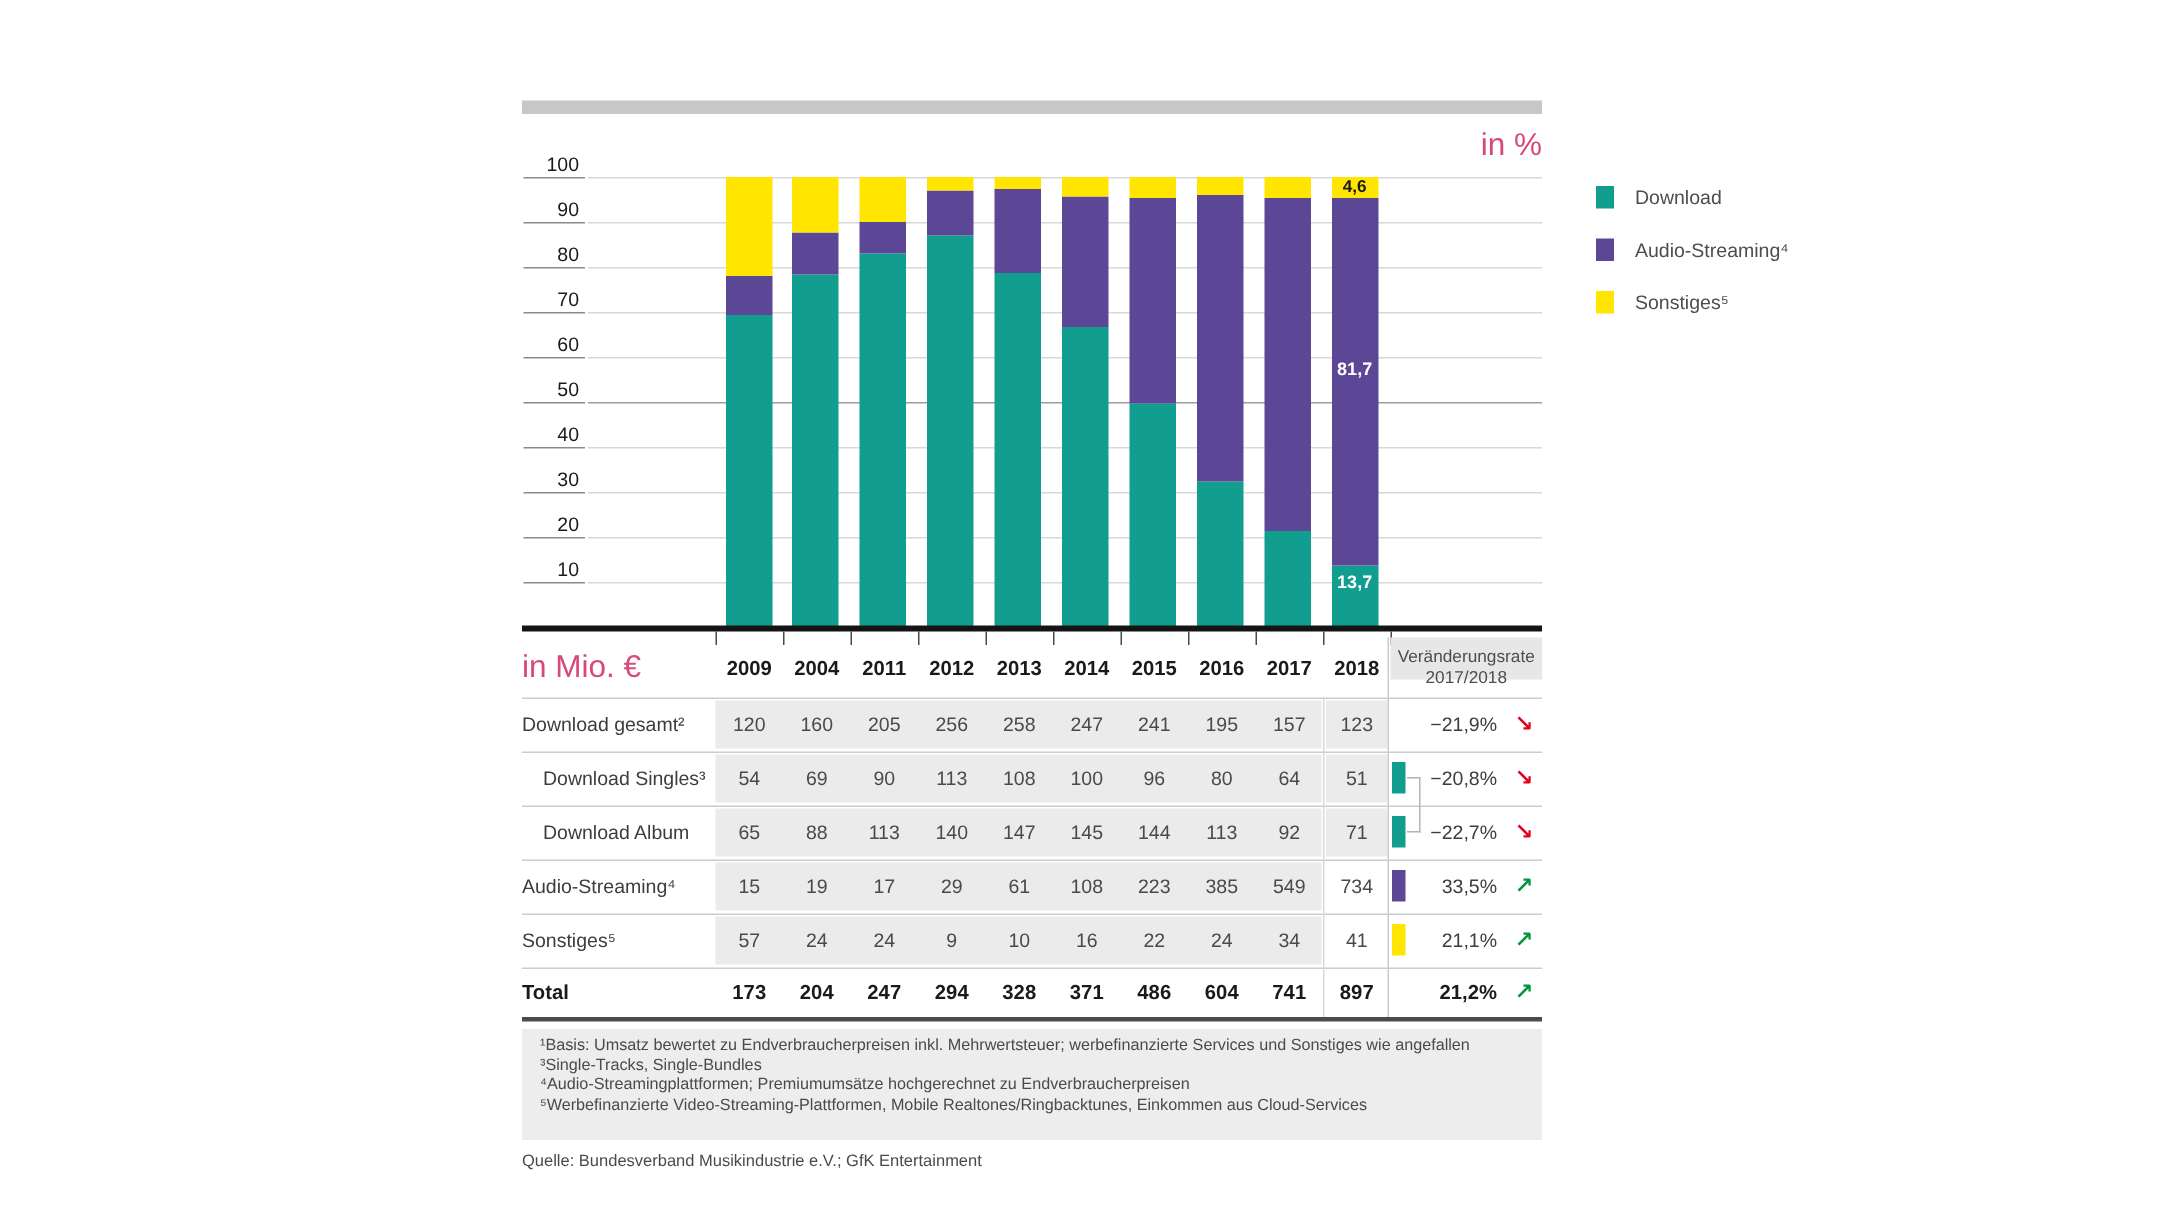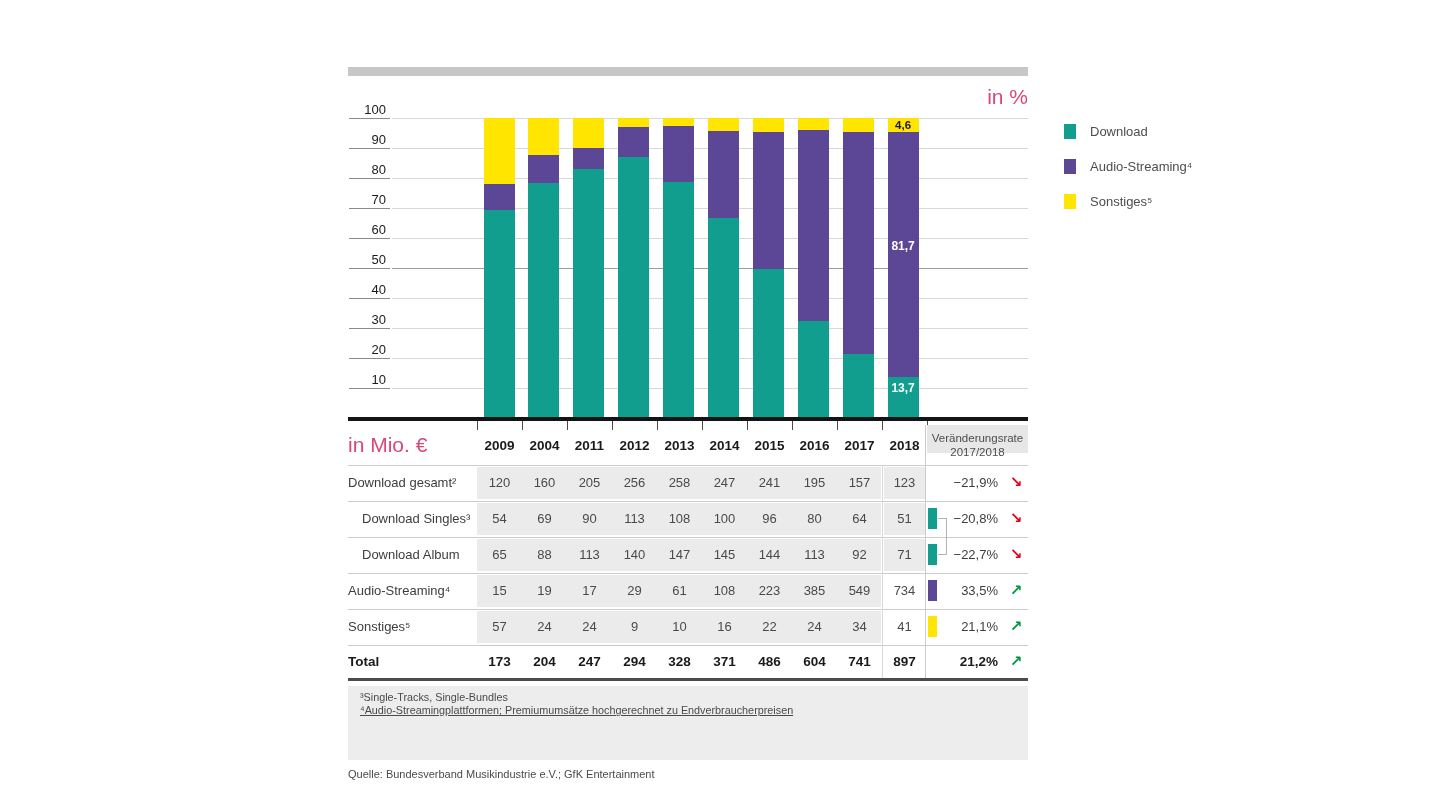--- a/index.html
+++ b/index.html
@@ -232,17 +232,19 @@
       <div style="position: absolute; left: 658px; top: 227px; width: 20px; text-align: center; font: bold 15px &quot;DejaVu Sans&quot;, sans-serif; color: rgb(0, 150, 63);">↗</div>
       <div style="position: absolute; left: 598px; top: 93px; width: 1px; height: 37px; background: rgb(180, 180, 180);"></div>
       <div style="position: absolute; left: 590px; top: 93px; width: 9px; height: 1px; background: rgb(180, 180, 180);"></div>
       <div style="position: absolute; left: 590px; top: 129px; width: 9px; height: 1px; background: rgb(180, 180, 180);"></div>
       <div style="position: absolute; left: 534px; top: 40px; width: 1px; height: 213px; background: rgb(217, 217, 217);"></div>
       <div style="position: absolute; left: 577px; top: 0px; width: 1px; height: 253px; background: rgb(204, 204, 204);"></div>
       <div style="position: absolute; left: 0px; top: 253px; width: 680px; height: 3px; background: rgb(75, 75, 75);"></div>
     </div>
 
   <div class="abs footnotes">
+      <div style="position: relative;">¹Basis: Umsatz bewertet zu Endverbraucherpreisen inkl. Mehrwertsteuer; werbefinanzierte Services und Sonstiges wie angefallen</div>
       <div style="position: relative;">³Single-Tracks, Single-Bundles</div>
-      <div style="position: relative; text-decoration: underline;">⁴Audio-Streamingplattformen; Premiumumsätze hochgerechnet zu Endverbraucherpreisen</div>
+      <div style="position: relative;">⁴Audio-Streamingplattformen; Premiumumsätze hochgerechnet zu Endverbraucherpreisen</div>
+      <div style="position: relative;">⁵Werbefinanzierte Video-Streaming-Plattformen, Mobile Realtones/Ringbacktunes, Einkommen aus Cloud-Services</div>
     </div>
   <div class="abs source">Quelle: Bundesverband Musikindustrie e.V.; GfK Entertainment</div>
 </div>
 
 </body></html>

